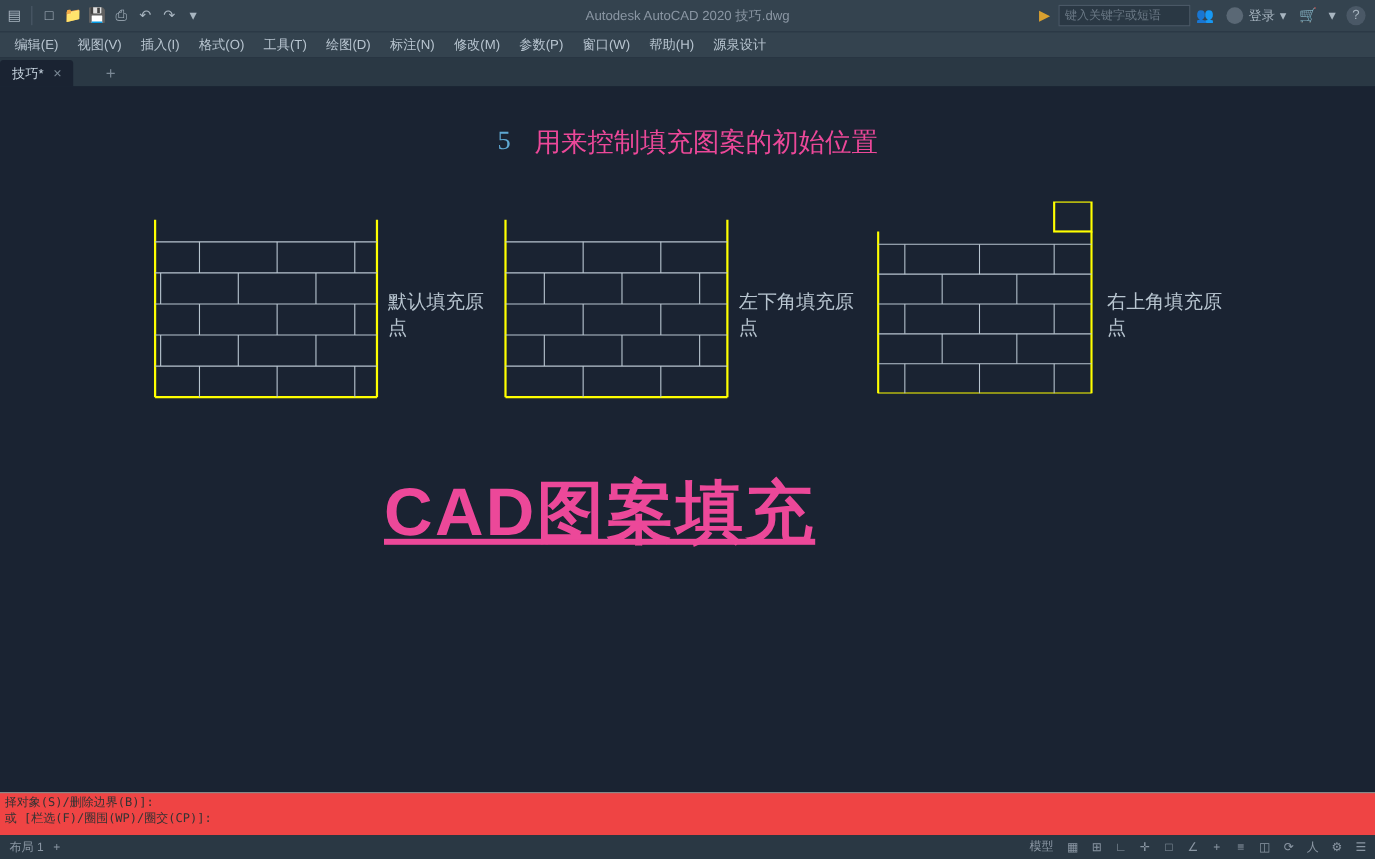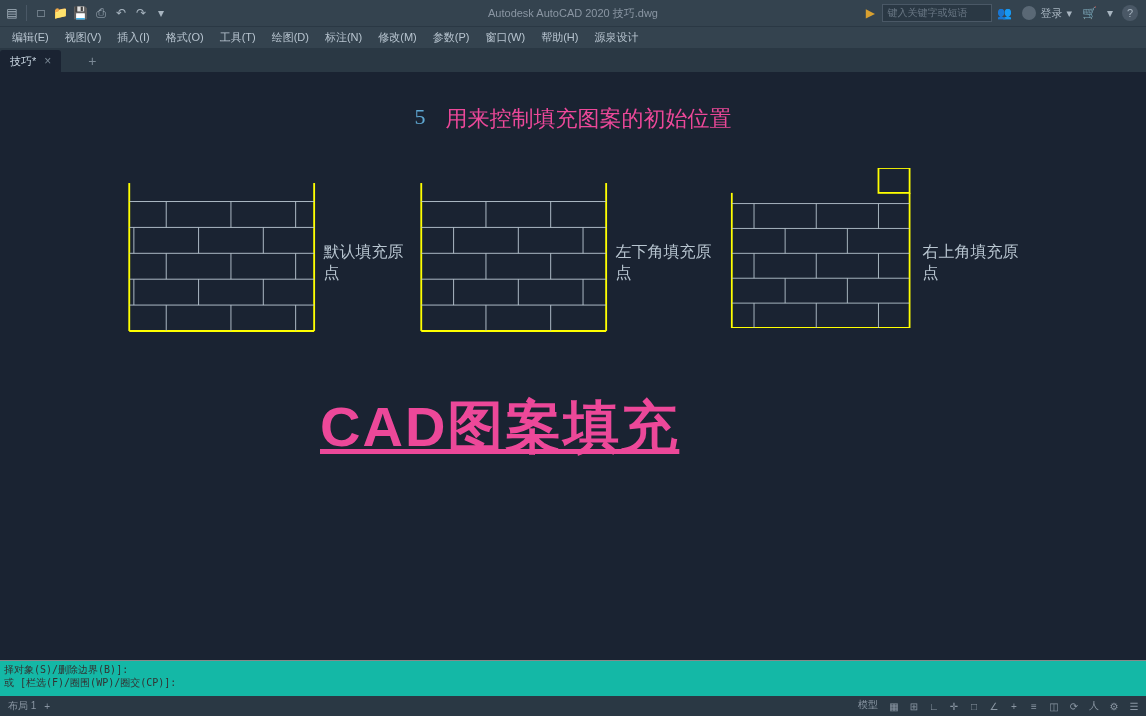--- a/index.html
+++ b/index.html
@@ -211,21 +211,21 @@
   font-size: 56px;
   letter-spacing: 2px;
   margin-left: 170px;
   margin-top: 5px;
   text-decoration: underline;
 }
 
 
 .cmdline {
   height: 36px;
-  background: #14b8a6;
+  background: #ef4444;
   border-top: 1px solid #888;
   font-size: 10px;
   color: #333;
   padding: 2px 4px;
   line-height: 1.3;
   font-family: "SimSun", monospace;
 }
 
 
 .statusbar {

